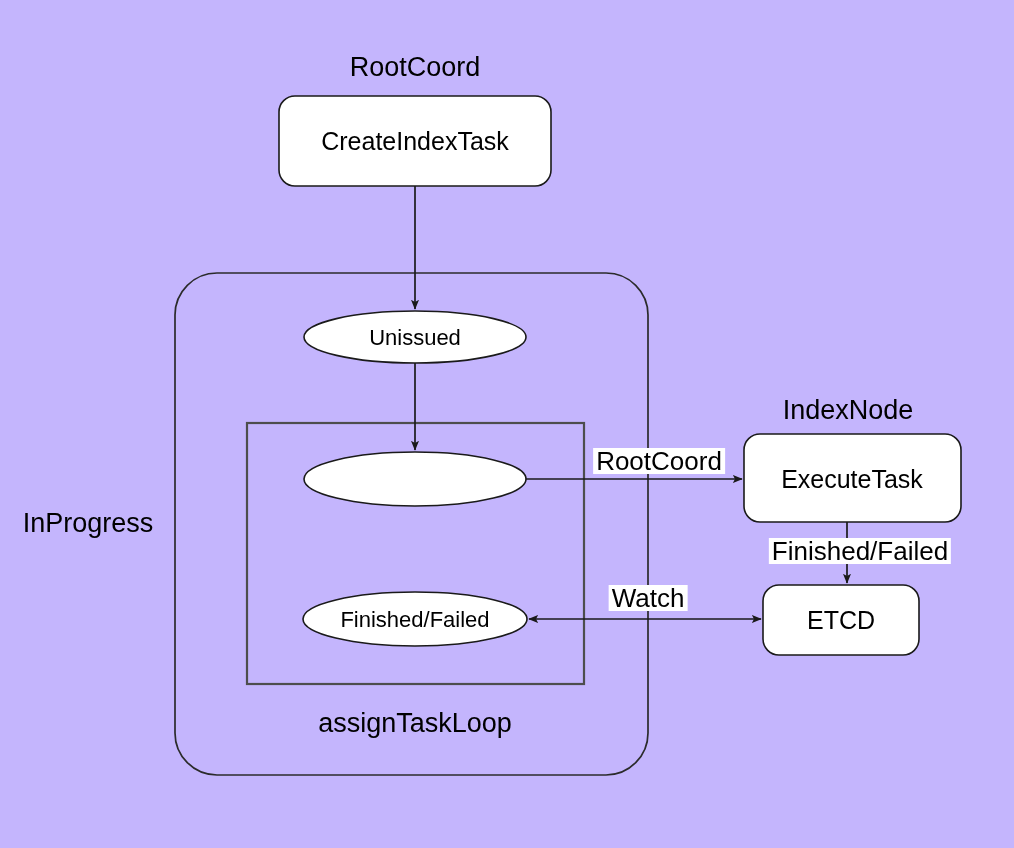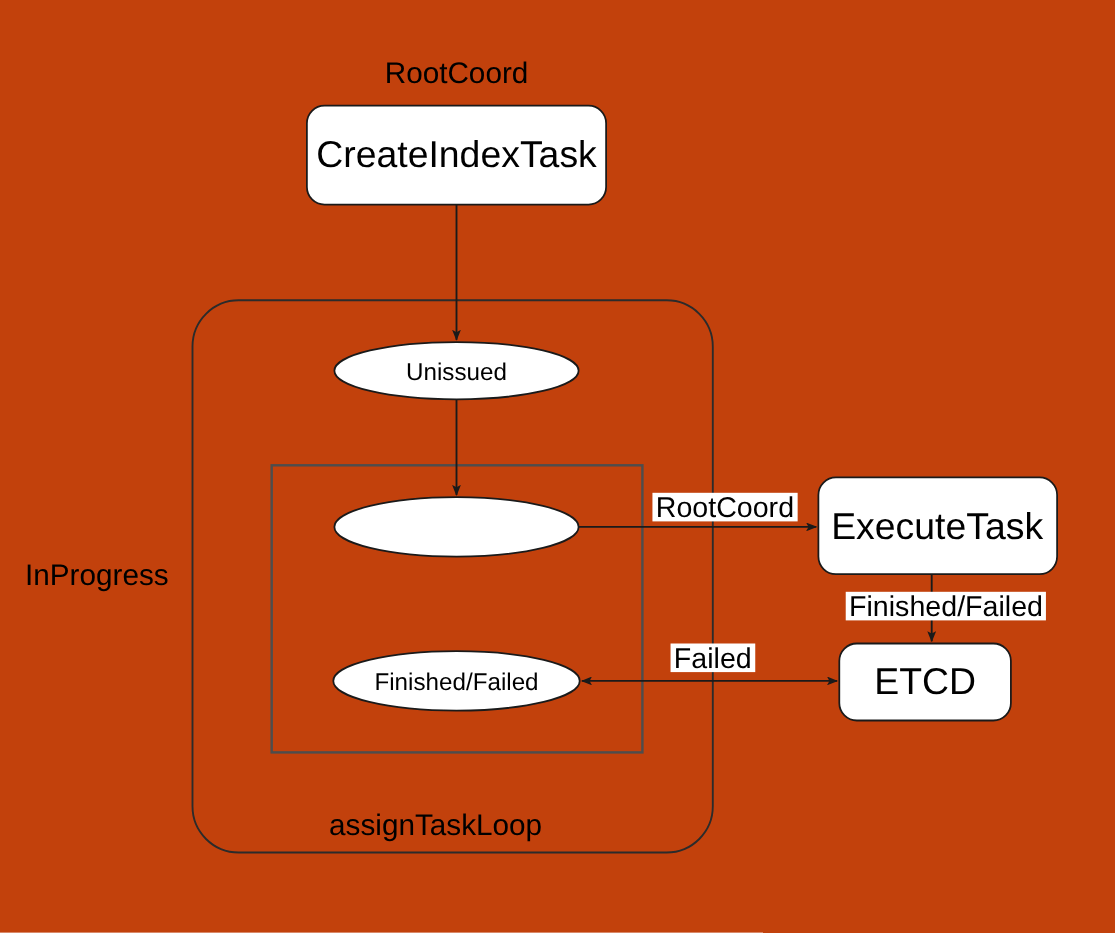--- a/index.html
+++ b/index.html
@@ -9,21 +9,21 @@
     background: #ffffff;
   }
   body {
     font-family: "Liberation Sans", sans-serif;
     color: #000000;
   }
   #diagram-root {
     position: relative;
     width: 1014px;
     height: 848px;
-    background: #c2410c;
+    background: #c4b5fd;
     overflow: hidden;
   }
   #diagram-svg {
     position: absolute;
     left: 0;
     top: 0;
     width: 1014px;
     height: 848px;
   }
   .shape-stroke {
@@ -48,21 +48,21 @@
   }
   .node-label,
   .free-label,
   .edge-label {
     position: absolute;
     white-space: nowrap;
     color: #000000;
     line-height: 1;
   }
   .node-label {
-    font-size: 34px;
+    font-size: 25px;
     transform: translate(-50%, -50%);
     text-align: center;
   }
   .free-label {
     font-size: 27px;
     transform: translate(-50%, -50%);
     text-align: center;
   }
   .edge-label {
     font-size: 26px;
@@ -114,33 +114,34 @@
 
     <line class="edge-line" x1="847" y1="522" x2="847" y2="583" marker-end="url(#arrowhead)"></line>
 
     <line class="edge-line" x1="529" y1="619" x2="761" y2="619" marker-end="url(#arrowhead)" marker-start="url(#arrowtail)"></line>
   </svg>
 
   <div class="free-label" style="left:415px; top:67px;">RootCoord</div>
 
   <div class="free-label" style="left:88px; top:523px;">InProgress</div>
 
+  <div class="free-label" style="left:848px; top:410px;">IndexNode</div>
 
-  <div class="free-label" style="left:396px; top:723px;margin-top:28px;">assignTaskLoop</div>
+  <div class="free-label" style="left:415px; top:723px;">assignTaskLoop</div>
 
   <div class="node-label" style="left:415px; top:141px;">CreateIndexTask</div>
 
   <div class="node-label ellipse-label" style="left:415px; top:338px;">Unissued</div>
 
 
   <div class="node-label ellipse-label" style="left:415px; top:620px;">Finished/Failed</div>
 
   <div class="node-label" style="left:852px; top:479px;">ExecuteTask</div>
 
   <div class="node-label" style="left:841px; top:620px;">ETCD</div>
 
   <div class="edge-label" style="left:659px; top:461px;">RootCoord</div>
 
   <div class="edge-label" style="left:860px; top:551px;">Finished/Failed</div>
 
-  <div class="edge-label" style="left:648px; top:598px;">Failed</div>
+  <div class="edge-label" style="left:648px; top:598px;">Watch</div>
 
 </div>
 
 </body></html>

